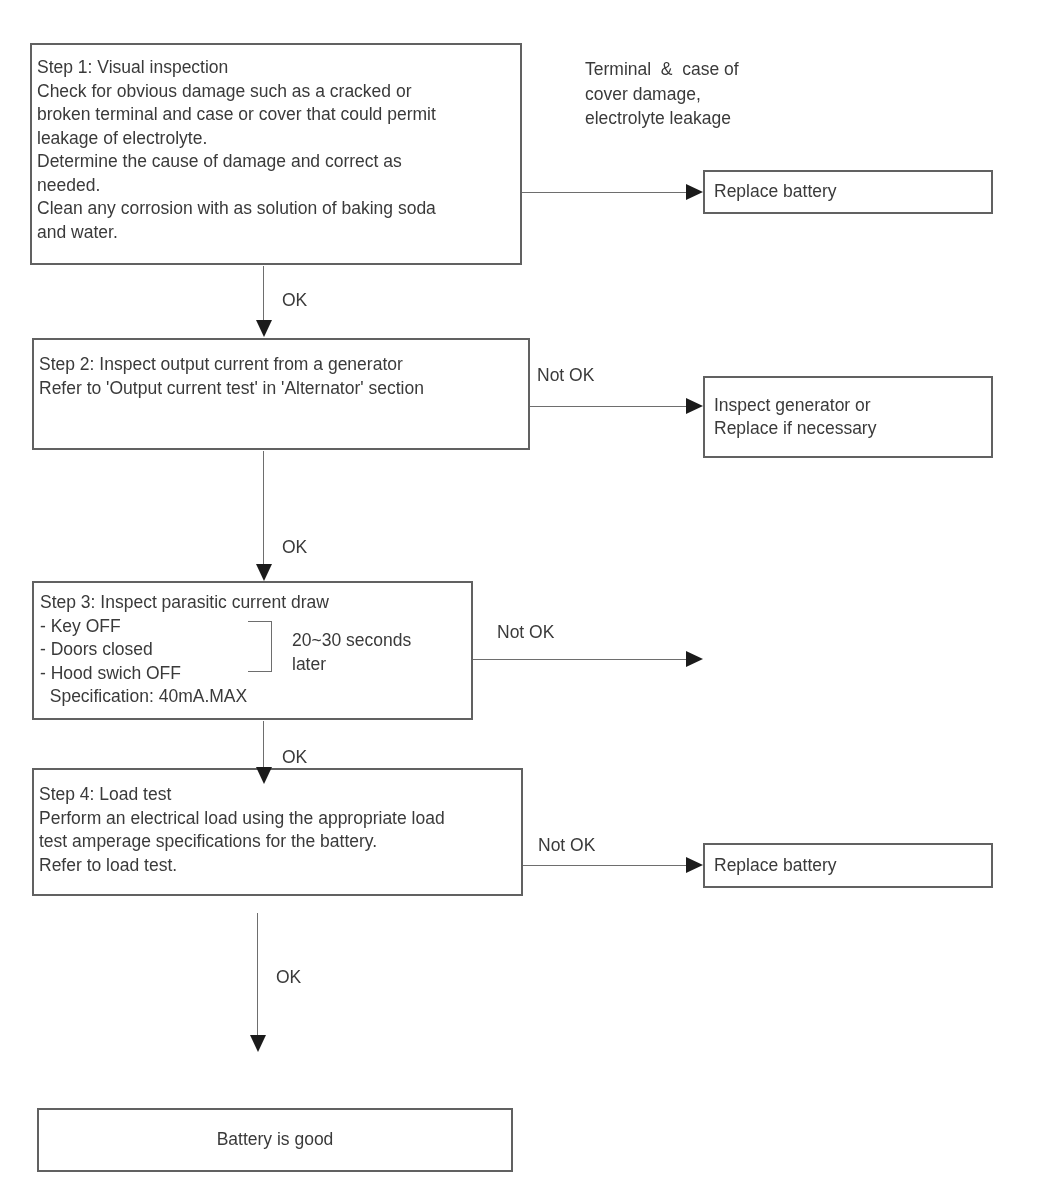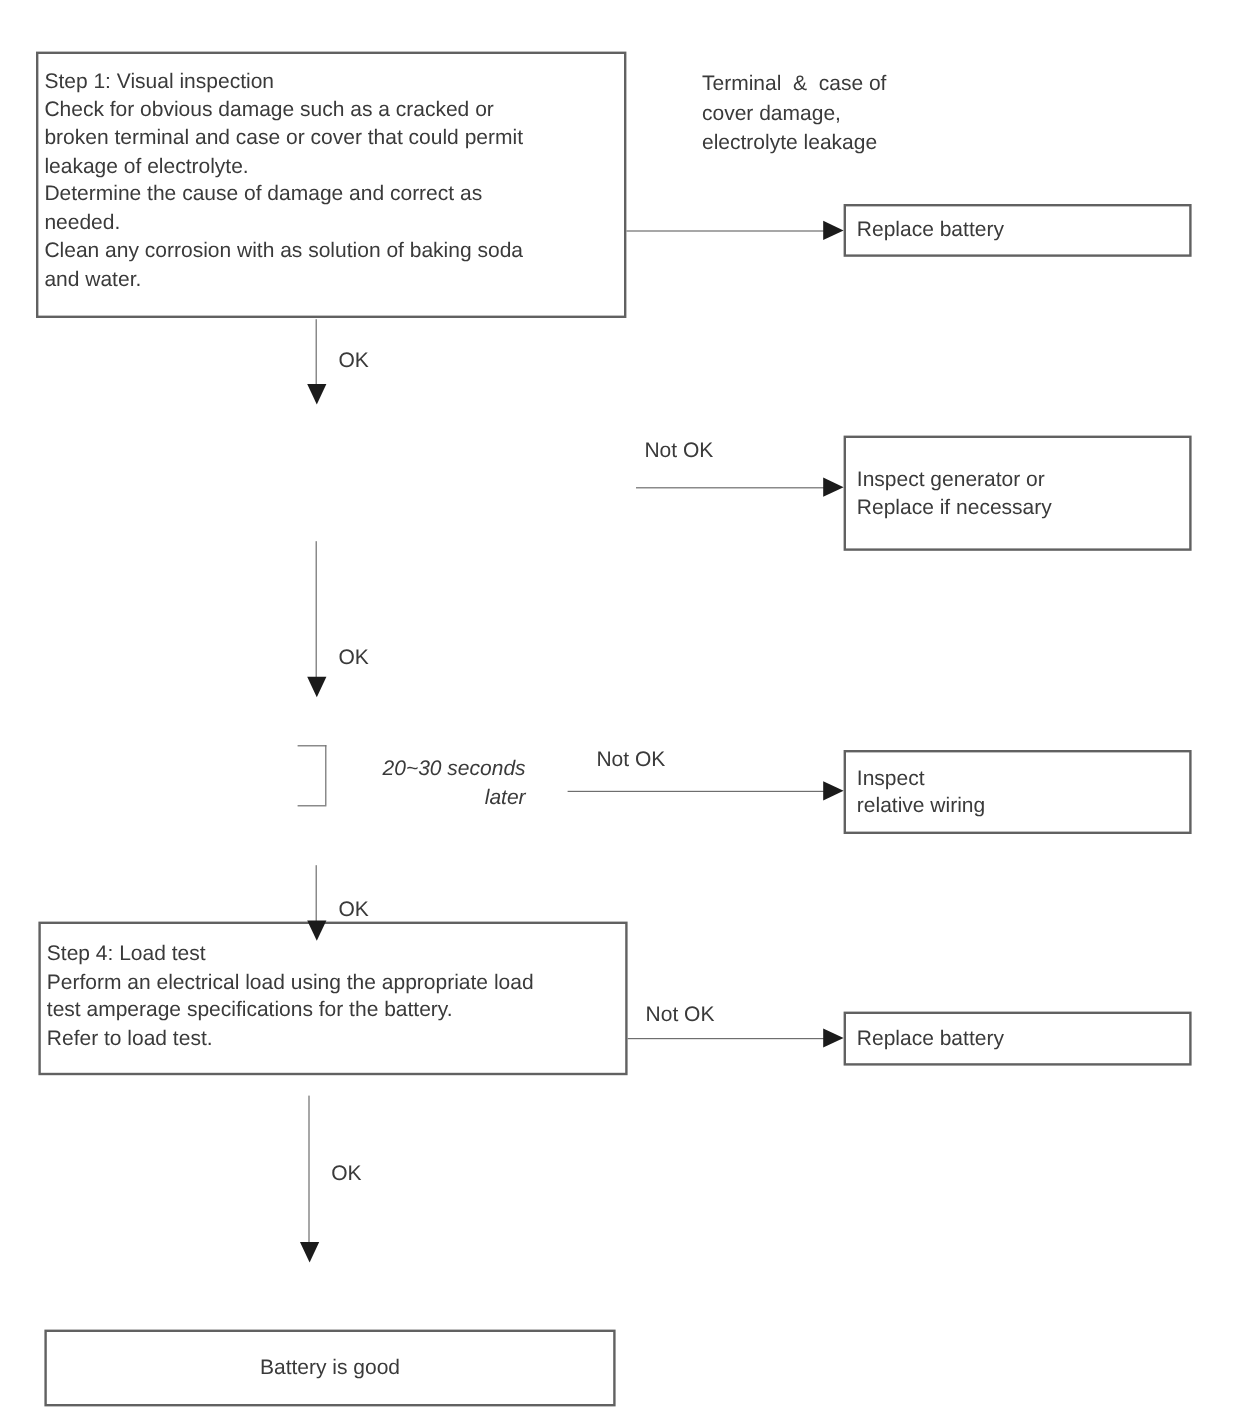--- a/index.html
+++ b/index.html
@@ -36,34 +36,34 @@
 
   
   #box-step1{left:30px; top:43px; width:492px; height:222px;}
   #box-step2{left:32px; top:338px; width:498px; height:112px; padding-top:13px;}
   #box-step3{left:32px; top:581px; width:441px; height:139px; padding-top:8px; padding-left:6px;}
   #box-step4{left:32px; top:768px; width:491px; height:128px; padding-top:13px;}
   #box-result{left:37px; top:1108px; width:476px; height:64px;}
 
   
   #box-replace1{top:170px; height:44px;}
-  #box-generator{top:363px; height:96px;}
+  #box-generator{top:376px; height:82px;}
   #box-wiring{top:625px; height:70px;}
   #box-replace2{top:843px; height:45px;}
 
   
   #lbl-condition{left:537px; top:57px; line-height:24.7px;margin-left:48px;}
   #lbl-ok1{left:282px; top:289px;}
   #lbl-ok2{left:282px; top:536px;}
   #lbl-ok3{left:282px; top:746px;}
   #lbl-ok4{left:276px; top:966px;}
   #lbl-notok1{left:537px; top:364px;}
   #lbl-notok2{left:497px; top:621px;}
   #lbl-notok3{left:538px; top:834px;}
-  #lbl-note{left:292px; top:628px; width:146px; text-align:right; line-height:24px;font-style:italic;}
+  #lbl-note{left:292px; top:628px; width:146px; text-align:left; line-height:24px;}
 
   
   #bracket-main{left:248px; top:621px; width:24px; height:50px;
     border-top:1.5px solid var(--line); border-right:1.5px solid var(--line);}
   #bracket-foot{left:248px; top:671px; width:24px; border-top:1.5px solid var(--line);}
 
   
   #v1{left:263px; top:266px; height:56px;}
   #v2{left:263px; top:451px; height:114px;}
   #v3{left:263px; top:721px; height:48px;}
@@ -89,36 +89,41 @@
 <div id="canvas">
 
   <div class="box step" id="box-step1">Step 1: Visual inspection
 Check for obvious damage such as a cracked or
 broken terminal and case or cover that could permit
 leakage of electrolyte.
 Determine the cause of damage and correct as
 needed.
 Clean any corrosion with as solution of baking soda
 and water.</div>
+  <div class="box step" id="box-step2">Step 2: Inspect output current from a generator
+Refer to 'Output current test' in 'Alternator' section</div>
+  <div class="box step" id="box-step3">Step 3: Inspect parasitic current draw
+- Key OFF
+- Doors closed
+- Hood swich OFF
+  Specification: 40mA.MAX</div>
   <div class="box step" id="box-step4">Step 4: Load test
 Perform an electrical load using the appropriate load
 test amperage specifications for the battery.
 Refer to load test.</div>
   <div class="box center" id="box-result">Battery is good</div>
 
   <div class="bracket" id="bracket-main"></div>
   <div class="bracket" id="bracket-foot"></div>
   <div class="lbl" id="lbl-note">20~30 seconds
 later</div>
 
   <div class="box outcome" id="box-replace1">Replace battery</div>
   <div class="box outcome" id="box-generator">Inspect generator or
 Replace if necessary</div>
-  <div class="box outcome" id="box-wiring">Inspect
-relative wiring</div>
   <div class="box outcome" id="box-replace2">Replace battery</div>
 
   <div class="lbl" id="lbl-condition">Terminal  &amp;  case of
 cover damage,
 electrolyte leakage</div>
   <div class="lbl" id="lbl-ok1">OK</div>
   <div class="lbl" id="lbl-ok2">OK</div>
   <div class="lbl" id="lbl-ok3">OK</div>
   <div class="lbl" id="lbl-ok4">OK</div>
   <div class="lbl" id="lbl-notok1">Not OK</div>

